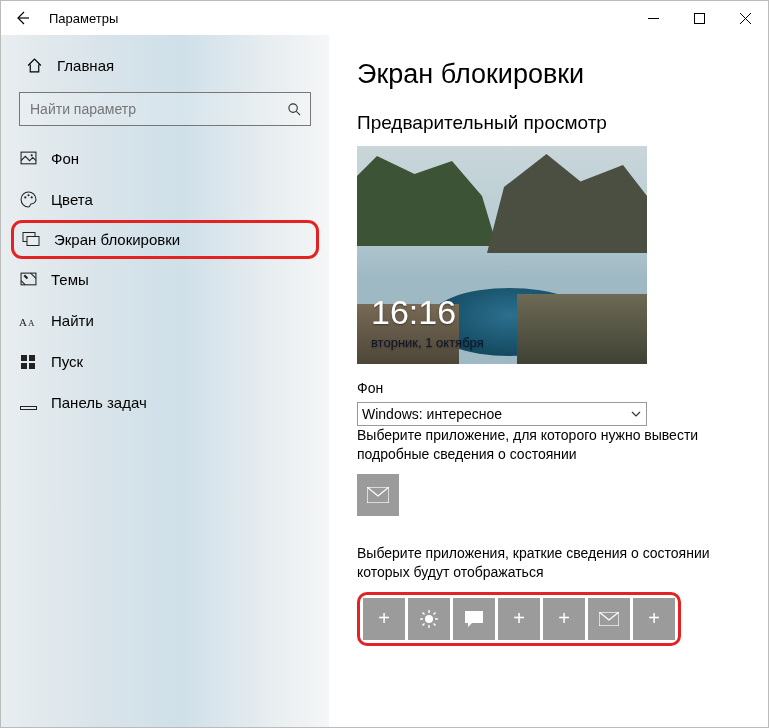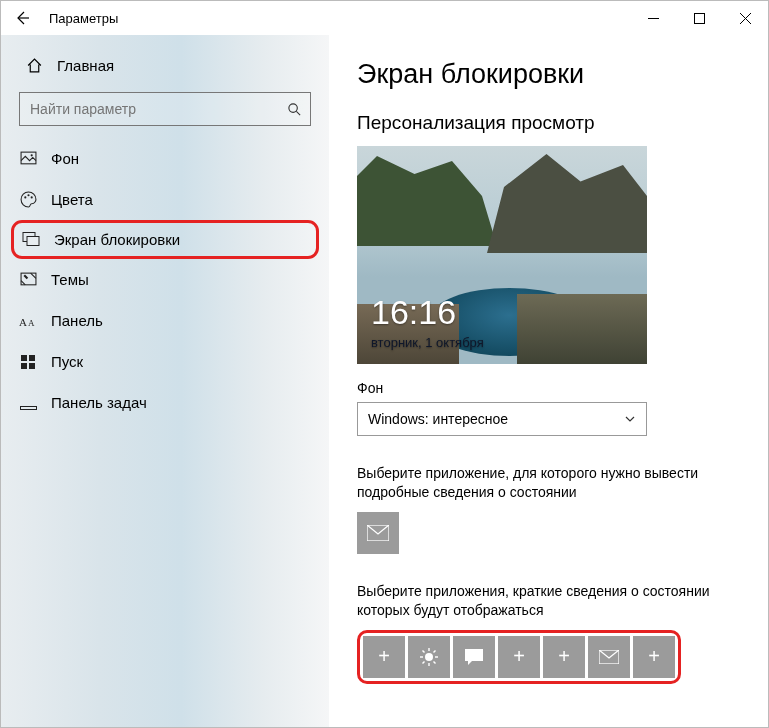--- a/index.html
+++ b/index.html
@@ -157,26 +157,25 @@
   color: #0f172a;
   font-size: 13px;
   text-shadow: 0 1px 2px rgba(0,0,0,.4);
 }
 .field-label { font-size: 14px; margin-bottom: 6px; }
 .dropdown {
   display: flex;
   align-items: center;
   justify-content: space-between;
   width: 290px;
-  height: 34px;
+  height: 24px;
   border: 1px solid #999;
-  padding: 0 10px;
+  padding: 0 4px;
   font-size: 14px;
   background: #fff;
-  margin-bottom: 28px;
 }
 .dropdown .chev { font-size: 12px; color: #333; }
 .desc {
   font-size: 14px;
   line-height: 1.35;
   margin-bottom: 10px;
   max-width: 360px;
 }
 .tile-single {
   width: 42px; height: 42px;
@@ -305,21 +304,21 @@
         <span>Темы</span>
       </div>
 
       <div class="nav-item">
         <span class="icon">
           <svg width="18" height="16" viewBox="0 0 18 16">
               <text x="0" y="13" font-size="11" font-family="serif" fill="#222">A</text>
               <text x="9" y="13" font-size="9" font-family="serif" fill="#222">A</text>
             </svg>
         </span>
-        <span>Панель</span>
+        <span>Найти</span>
       </div>
 
       <div class="nav-item">
         <span class="icon">
           <svg width="16" height="16" viewBox="0 0 16 16">
               <rect x="1" y="1" width="6" height="6" fill="#222"></rect>
               <rect x="9" y="1" width="6" height="6" fill="#222"></rect>
               <rect x="1" y="9" width="6" height="6" fill="#222"></rect>
               <rect x="9" y="9" width="6" height="6" fill="#222"></rect>
             </svg>
@@ -333,21 +332,21 @@
               <rect x="0.5" y="11.5" width="16" height="3" stroke="#222" fill="none"></rect>
             </svg>
         </span>
         <span>Панель задач</span>
       </div>
     </div>
 
     <div class="main">
       <h1 class="page-title">Экран блокировки</h1>
 
-      <div class="subhead">Персонализация просмотр</div>
+      <div class="subhead">Предварительный просмотр</div>
 
       <div class="preview">
         <div class="sky"></div>
         <div class="mtn-left"></div>
         <div class="mtn-right"></div>
         <div class="lake"></div>
         <div class="cliff"></div>
         <div class="cliff2"></div>
         <div class="time">16:16</div>
         <div class="date">вторник, 1 октября</div>

